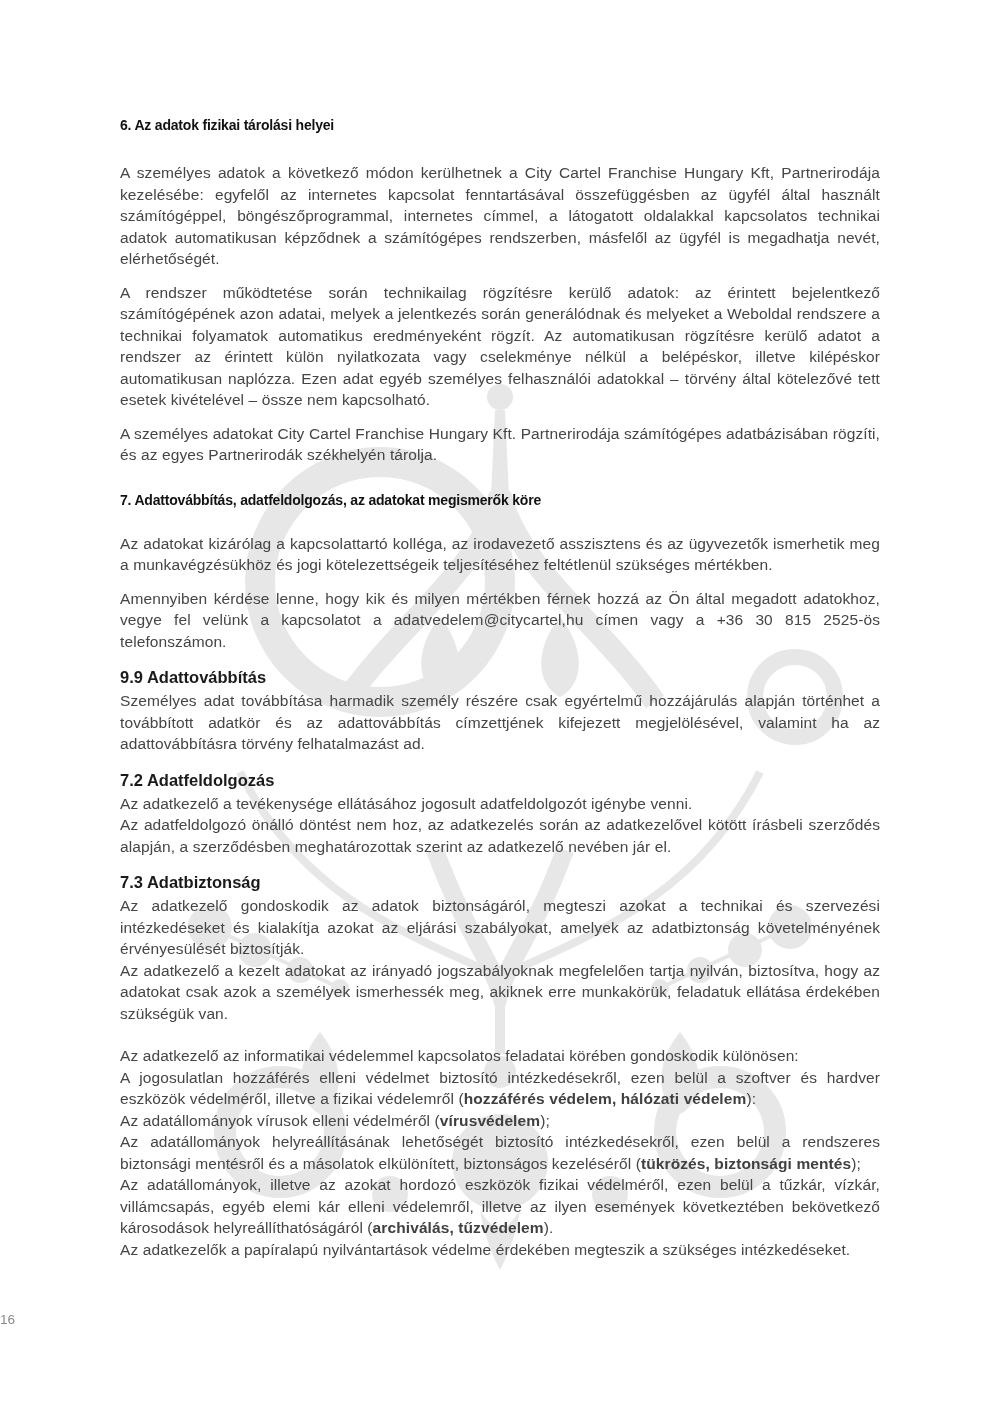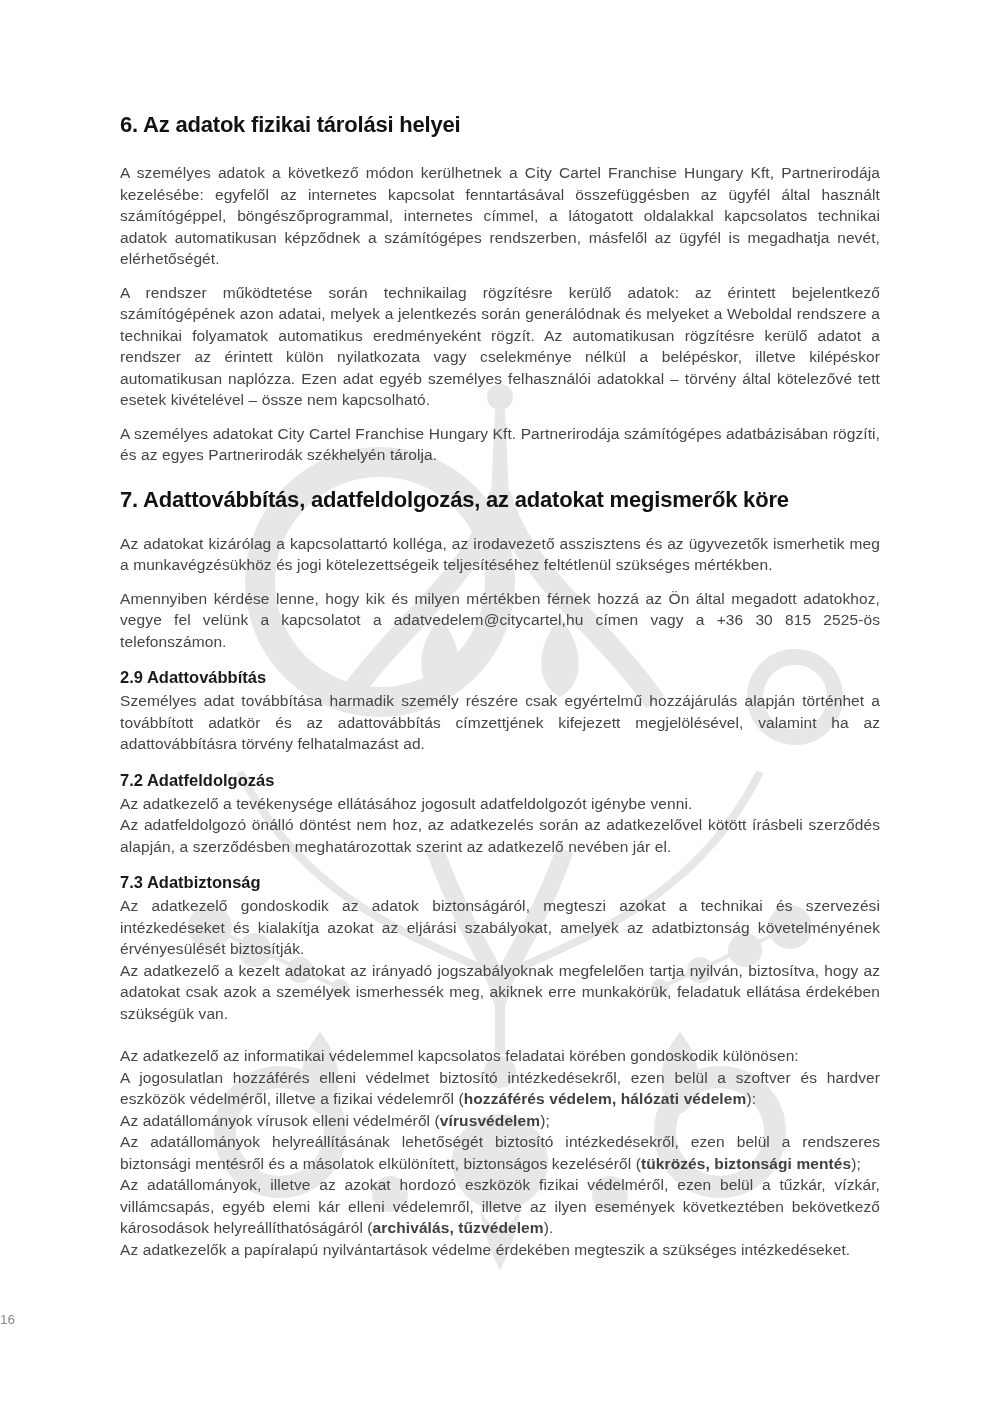--- a/index.html
+++ b/index.html
@@ -14,21 +14,21 @@
     position:absolute;left:140px;top:372px;width:720px;height:900px;
     pointer-events:none;
   }
   .content{
     position:absolute;left:120px;top:112px;width:760px;
     color:#454545;
     font-size:15.5px;line-height:21.5px;
     letter-spacing:0.1px;
   }
   h1{
-    font-size:22px;line-height:26px;
+    font-size:14px;line-height:26px;
     color:#121212;font-weight:bold;letter-spacing:-0.2px;
     margin:0 0 24px 0;
   }
   h1.second{margin:8px 0 20px 0;}
   h2{
     font-size:16.5px;line-height:20px;
     color:#1a1a1a;font-weight:bold;letter-spacing:0;
     margin:15px 0 3px 0;
   }
   p{margin:0 0 12px 0;text-align:justify;}
@@ -95,21 +95,21 @@
 
     <h1>6. Az adatok fizikai tárolási helyei</h1>
     <p>A személyes adatok a következő módon kerülhetnek a City Cartel Franchise Hungary Kft, Partnerirodája kezelésébe: egyfelől az internetes kapcsolat fenntartásával összefüggésben az ügyfél által használt számítógéppel, böngészőprogrammal, internetes címmel, a látogatott oldalakkal kapcsolatos technikai adatok automatikusan képződnek a számítógépes rendszerben, másfelől az ügyfél is megadhatja nevét, elérhetőségét.</p>
     <p>A rendszer működtetése során technikailag rögzítésre kerülő adatok: az érintett bejelentkező számítógépének azon adatai, melyek a jelentkezés során generálódnak és melyeket a Weboldal rendszere a technikai folyamatok automatikus eredményeként rögzít. Az automatikusan rögzítésre kerülő adatot a rendszer az érintett külön nyilatkozata vagy cselekménye nélkül a belépéskor, illetve kilépéskor automatikusan naplózza. Ezen adat egyéb személyes felhasználói adatokkal – törvény által kötelezővé tett esetek kivételével – össze nem kapcsolható.</p>
     <p class="gap-after">A személyes adatokat City Cartel Franchise Hungary Kft. Partnerirodája számítógépes adatbázisában rögzíti, és az egyes Partnerirodák székhelyén tárolja.</p>
 
     <h1 class="second">7. Adattovábbítás, adatfeldolgozás, az adatokat megismerők köre</h1>
     <p>Az adatokat kizárólag a kapcsolattartó kolléga, az irodavezető asszisztens és az ügyvezetők ismerhetik meg a munkavégzésükhöz és jogi kötelezettségeik teljesítéséhez feltétlenül szükséges mértékben.</p>
     <p class="tight">Amennyiben kérdése lenne, hogy kik és milyen mértékben férnek hozzá az Ön által megadott adatokhoz, vegye fel velünk a kapcsolatot a adatvedelem@citycartel,hu címen vagy a +36 30 815 2525-ös telefonszámon.</p>
 
-    <h2>2.9 Adattovábbítás</h2>
+    <h2>9.9 Adattovábbítás</h2>
     <p>Személyes adat továbbítása harmadik személy részére csak egyértelmű hozzájárulás alapján történhet a továbbított adatkör és az adattovábbítás címzettjének kifejezett megjelölésével, valamint ha az adattovábbításra törvény felhatalmazást ad.</p>
 
     <h2>7.2 Adatfeldolgozás</h2>
     <p class="tight">Az adatkezelő a tevékenysége ellátásához jogosult adatfeldolgozót igénybe venni.</p>
     <p>Az adatfeldolgozó önálló döntést nem hoz, az adatkezelés során az adatkezelővel kötött írásbeli szerződés alapján, a szerződésben meghatározottak szerint az adatkezelő nevében jár el.</p>
 
     <h2>7.3 Adatbiztonság</h2>
     <p class="tight">Az adatkezelő gondoskodik az adatok biztonságáról, megteszi azokat a technikai és szervezési intézkedéseket és kialakítja azokat az eljárási szabályokat, amelyek az adatbiztonság követelményének érvényesülését biztosítják.</p>
     <p class="gap-after">Az adatkezelő a kezelt adatokat az irányadó jogszabályoknak megfelelően tartja nyilván, biztosítva, hogy az adatokat csak azok a személyek ismerhessék meg, akiknek erre munkakörük, feladatuk ellátása érdekében szükségük van.</p>
 

